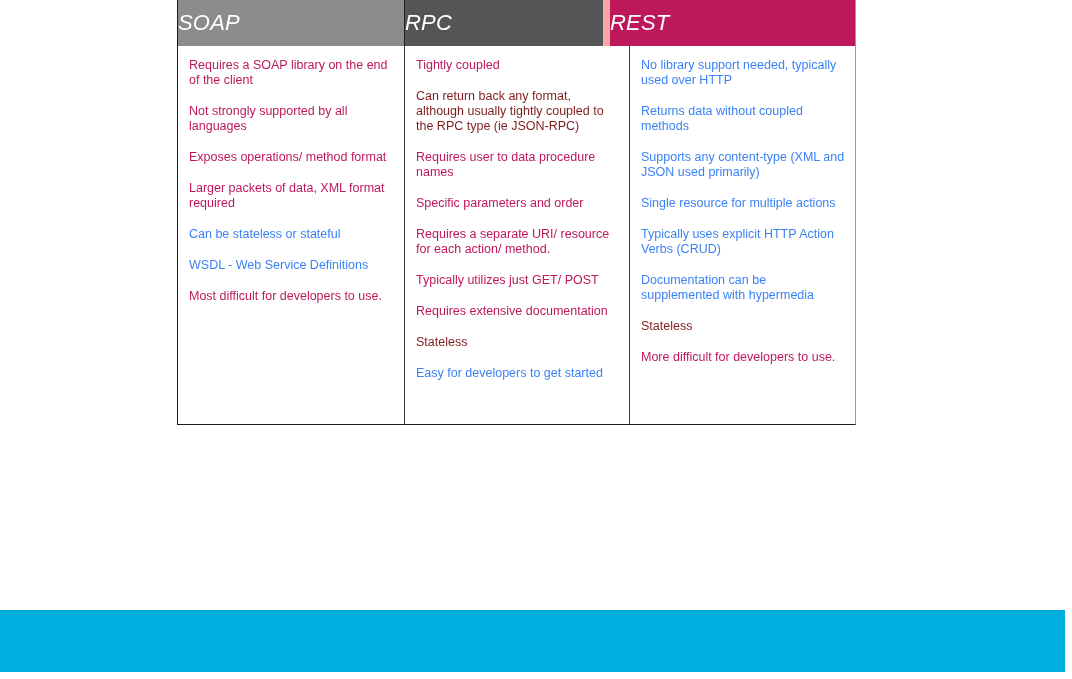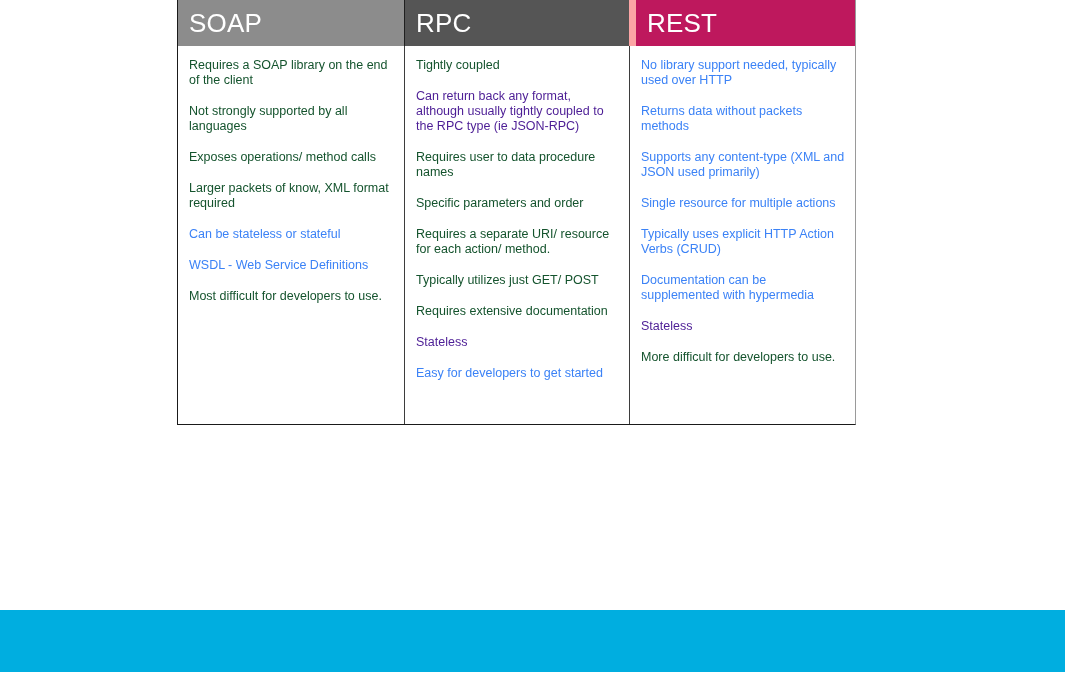--- a/index.html
+++ b/index.html
@@ -30,29 +30,29 @@
   }
 
   .table-header-row {
     display: flex;
     height: 46px;
   }
   .header-cell {
     display: flex;
     align-items: center;
     box-sizing: border-box;
-    padding-left: 11px;
     color: #ffffff;
-    font-size: 26px;
+    font-size: 22px;
     font-weight: 400;
     letter-spacing: 0.2px;
     line-height: 1;
+    font-style: italic;
   }
   .header-cell.soap { width: 226px; background: #8c8c8c; }
-  .header-cell.rpc  { width: 225px; background: #555555; border-left: 1px solid #1f1f1f; }
+  .header-cell.rpc  { width: 199px; background: #555555; border-left: 1px solid #1f1f1f; }
   .header-cell.rest { width: 226px; background: #be185d; border-left: 7px solid #fca5a5; flex: 1 1 auto; }
 
   .table-body-row {
     display: flex;
     align-items: stretch;
     min-height: 378px;
   }
   .body-cell {
     box-sizing: border-box;
     padding: 12px 10px 12px 11px;
@@ -61,23 +61,23 @@
   }
   .body-cell.soap { width: 226px; }
   .body-cell.rpc  { width: 225px; border-left: 1px solid #3d3d3d; }
   .body-cell.rest { width: 226px; border-left: 1px solid #3d3d3d; flex: 1 1 auto; }
 
   .feature-item {
     margin: 0 0 16px 0;
   }
   .feature-item:last-child { margin-bottom: 0; margin-top: 10px; }
 
-  .tone-negative { color: #14532d; }
+  .tone-negative { color: #be185d; }
   .tone-positive { color: #3b82f6; }
-  .tone-neutral  { color: #4c1d95; }
+  .tone-neutral  { color: #7f1d1d; }
 
   
   #bottom-accent-bar {
     position: absolute;
     left: 0;
     top: 610px;
     width: 1065px;
     height: 62px;
     background: #00aee0;
   }
@@ -91,42 +91,42 @@
     <div class="header-cell soap">SOAP</div>
     <div class="header-cell rpc">RPC</div>
     <div class="header-cell rest">REST</div>
   </div>
 
   <div class="table-body-row">
 
     <div class="body-cell soap">
       <p class="feature-item tone-negative">Requires a SOAP library on the end of the client</p>
       <p class="feature-item tone-negative">Not strongly supported by all languages</p>
-      <p class="feature-item tone-negative">Exposes operations/ method calls</p>
-      <p class="feature-item tone-negative">Larger packets of know, XML format required</p>
+      <p class="feature-item tone-negative">Exposes operations/ method format</p>
+      <p class="feature-item tone-negative">Larger packets of data, XML format required</p>
       <p class="feature-item tone-positive">Can be stateless or stateful</p>
       <p class="feature-item tone-positive">WSDL - Web Service Definitions</p>
       <p class="feature-item tone-negative">Most difficult for developers to use.</p>
     </div>
 
     <div class="body-cell rpc">
       <p class="feature-item tone-negative">Tightly coupled</p>
       <p class="feature-item tone-neutral">Can return back any format, although usually tightly coupled to the RPC type (ie JSON-RPC)</p>
       <p class="feature-item tone-negative">Requires user to data procedure names</p>
       <p class="feature-item tone-negative">Specific parameters and order</p>
       <p class="feature-item tone-negative">Requires a separate URI/ resource for each action/ method.</p>
       <p class="feature-item tone-negative">Typically utilizes just GET/ POST</p>
       <p class="feature-item tone-negative">Requires extensive documentation</p>
       <p class="feature-item tone-neutral">Stateless</p>
       <p class="feature-item tone-positive">Easy for developers to get started</p>
     </div>
 
     <div class="body-cell rest">
       <p class="feature-item tone-positive">No library support needed, typically used over HTTP</p>
-      <p class="feature-item tone-positive">Returns data without packets methods</p>
+      <p class="feature-item tone-positive">Returns data without coupled methods</p>
       <p class="feature-item tone-positive">Supports any content-type (XML and JSON used primarily)</p>
       <p class="feature-item tone-positive">Single resource for multiple actions</p>
       <p class="feature-item tone-positive">Typically uses explicit HTTP Action Verbs (CRUD)</p>
       <p class="feature-item tone-positive">Documentation can be supplemented with hypermedia</p>
       <p class="feature-item tone-neutral">Stateless</p>
       <p class="feature-item tone-negative">More difficult for developers to use.</p>
     </div>
 
   </div>
 </div>

